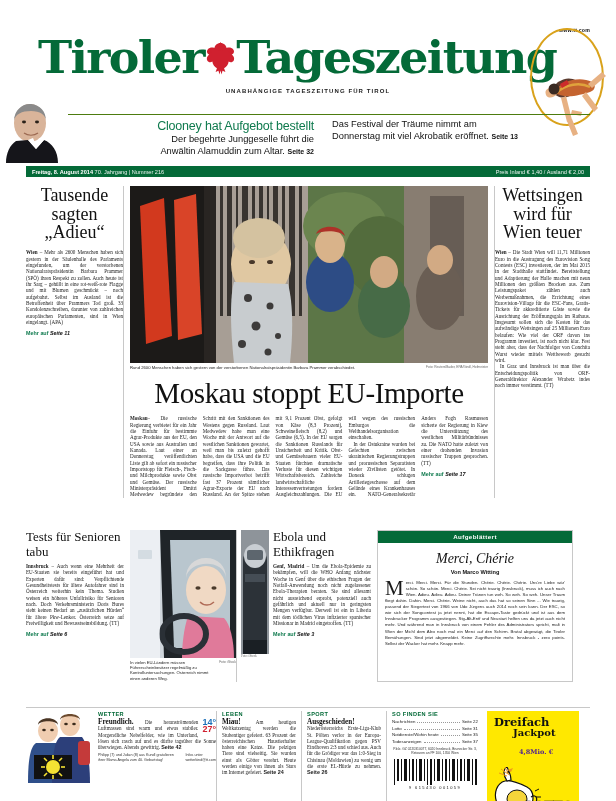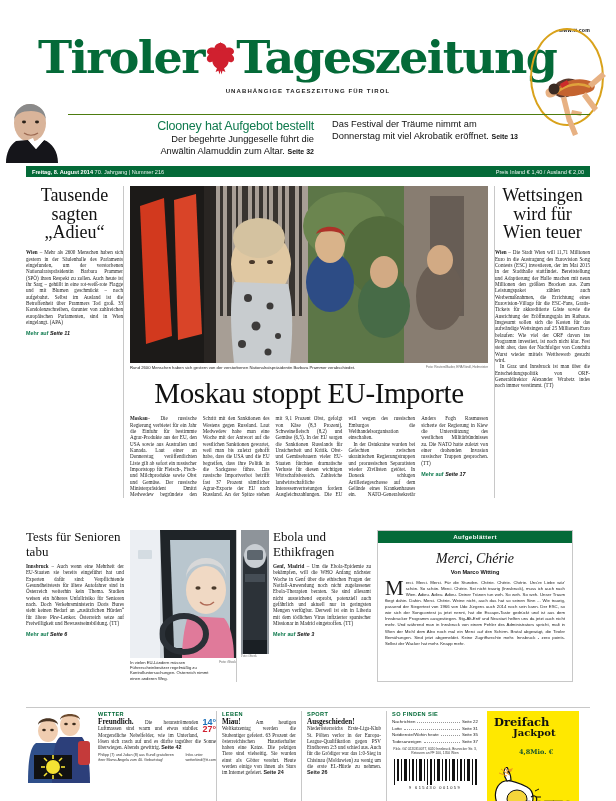--- a/index.html
+++ b/index.html
@@ -253,21 +253,21 @@
   .lotto-l1 {
     font-family: "DejaVu Serif", serif; font-weight: bold;
     font-size: 11.5px; color: #111; position: absolute; left: 7px; top: 4px;
   }
   .lotto-l2 {
     font-family: "DejaVu Serif", serif; font-weight: bold;
     font-size: 10px; color: #111; position: absolute; left: 26px; top: 16px;
   }
   .lotto-l3 {
     font-family: "DejaVu Serif", serif; font-weight: bold;
-    font-size: 15px; color: #14532d; position: absolute; left: 32px; top: 29px;
+    font-size: 15px; color: #4c1d95; position: absolute; left: 32px; top: 29px;
   }
   .lotto-l3 span { font-size: 6.5px; }
   .lotto-logo {
     position: absolute; right: 6px; bottom: 5px;
     font-family: "DejaVu Serif", serif; font-weight: bold;
     font-size: 13px; color: #d0202f; letter-spacing: -.5px;
     -webkit-text-stroke: .4px #111;
   }
 </style>
 </head>

